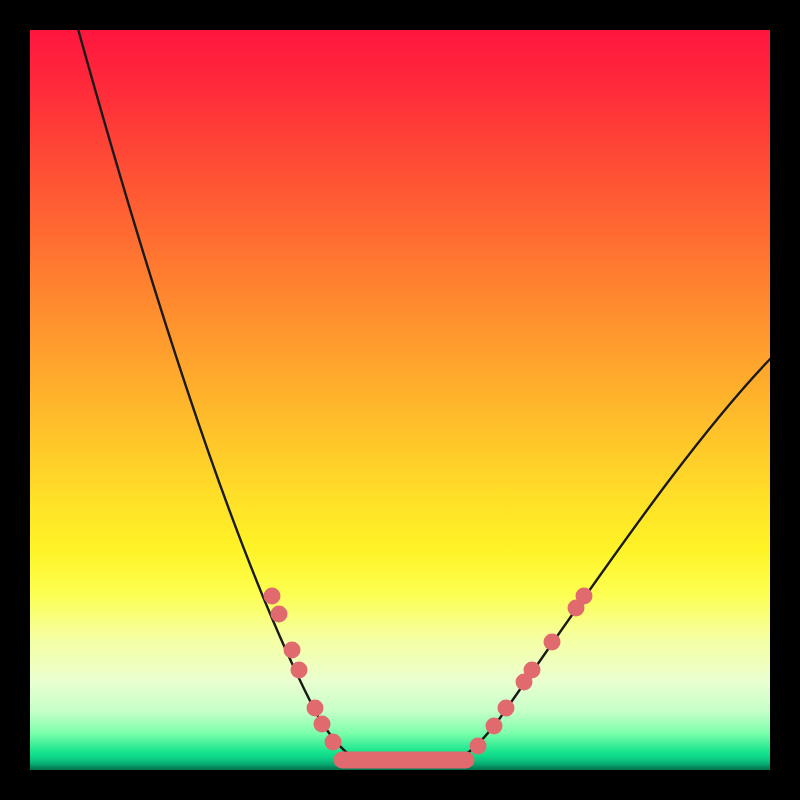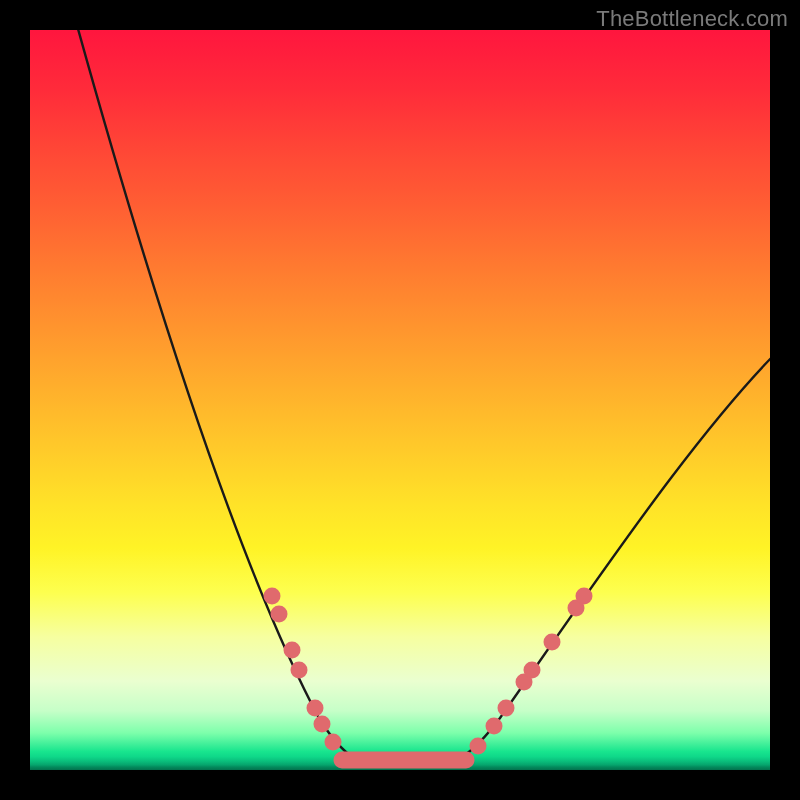--- a/index.html
+++ b/index.html
@@ -87,14 +87,13 @@
       <circle cx="448" cy="716" r="8.5" fill="#e06a6d"></circle>
       <circle cx="464" cy="696" r="8.5" fill="#e06a6d"></circle>
       <circle cx="476" cy="678" r="8.5" fill="#e06a6d"></circle>
       <circle cx="494" cy="652" r="8.5" fill="#e06a6d"></circle>
       <circle cx="502" cy="640" r="8.5" fill="#e06a6d"></circle>
       <circle cx="522" cy="612" r="8.5" fill="#e06a6d"></circle>
       <circle cx="546" cy="578" r="8.5" fill="#e06a6d"></circle>
       <circle cx="554" cy="566" r="8.5" fill="#e06a6d"></circle>
     </svg>
   </div>
-  <div class="watermark">TheBottleneck.com</div>
 </div>
 
 </body></html>

